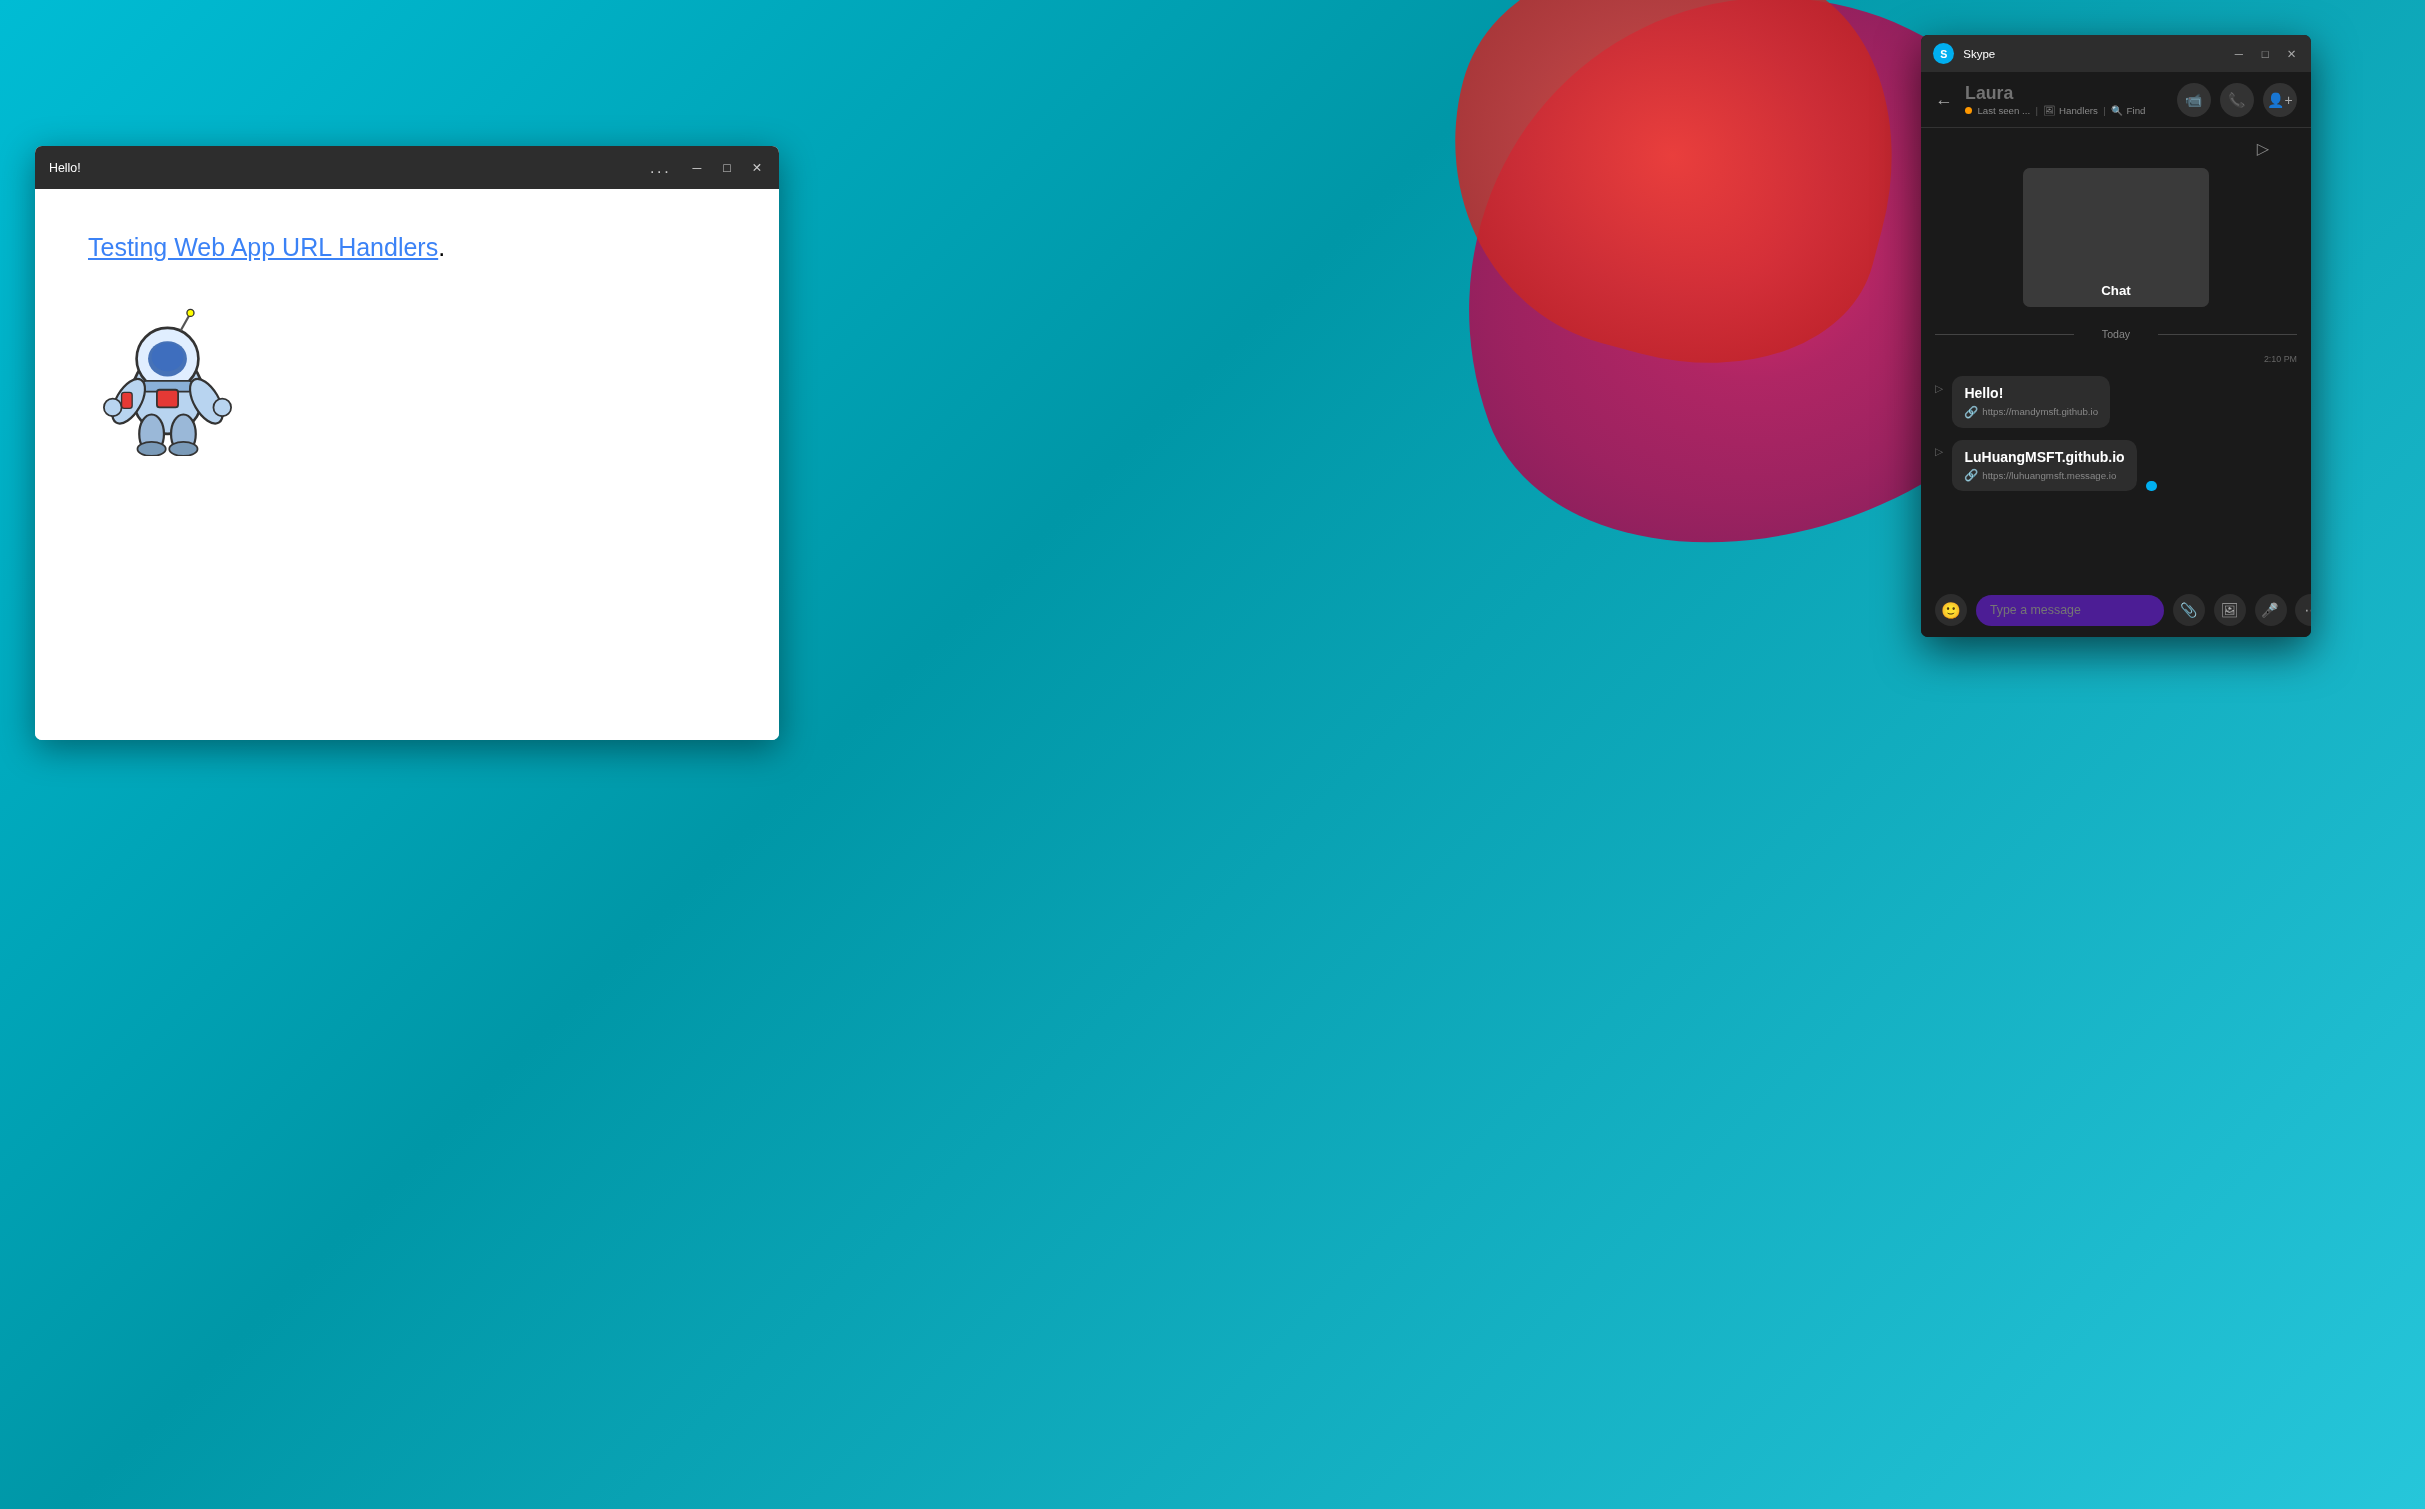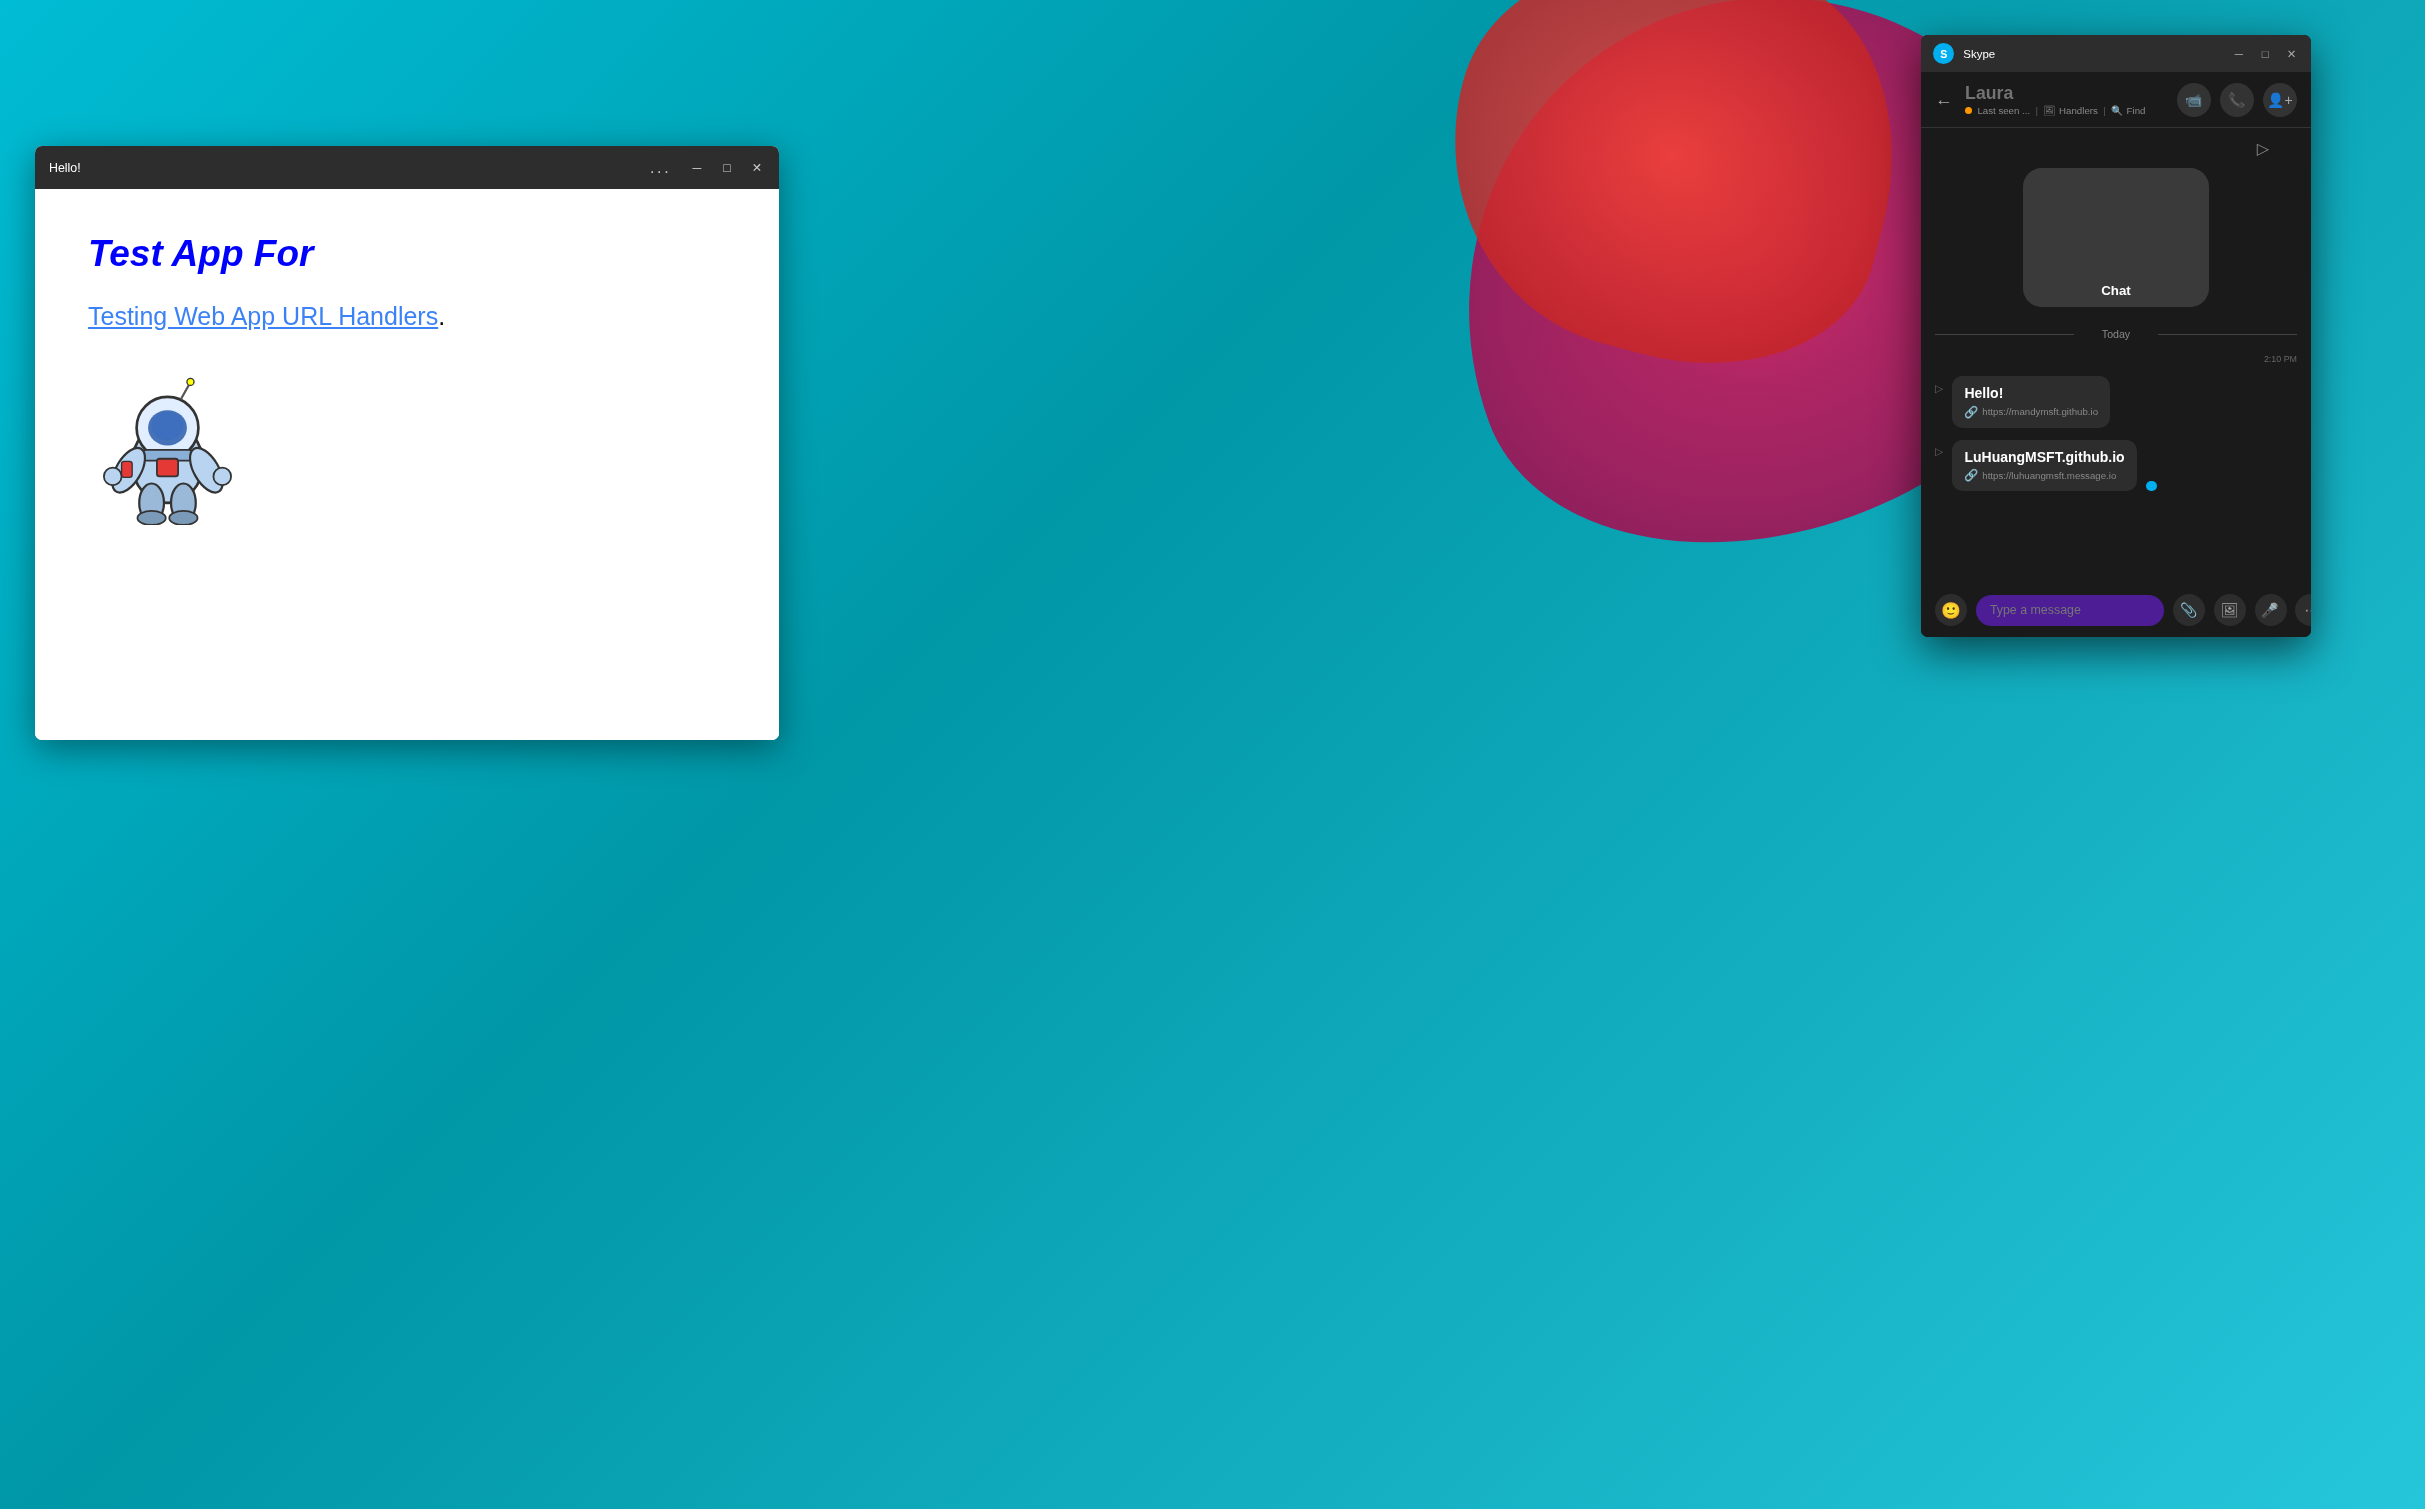--- a/index.html
+++ b/index.html
@@ -279,21 +279,21 @@
       display: flex;
       flex-direction: column;
       gap: 7px;
     }
 
     
     .share-card {
       align-self: center;
       width: 186px;
       background: #2a2a2a;
-      border-radius: 19px;
+      border-radius: 7px;
       overflow: hidden;
       margin-bottom: 7px;
     }
 
     .share-card-preview {
       width: 100%;
       height: 106px;
       background: #3a3a3a;
     }
 
@@ -453,21 +453,20 @@
   <div class="webapp-titlebar">
     <span class="webapp-title">Hello!</span>
     <span class="titlebar-dots">...</span>
     <div class="titlebar-controls">
       <div class="titlebar-btn">─</div>
       <div class="titlebar-btn">□</div>
       <div class="titlebar-btn">✕</div>
     </div>
   </div>
   <div class="webapp-content">
-    <div class="app-title">Test App For</div>
     <div>
       <span class="app-link">Testing Web App URL Handlers</span><span class="app-link-dot">.</span>
     </div>
     <div class="astronaut-container">
       
       <svg class="astronaut-svg" viewBox="0 0 180 180" xmlns="http://www.w3.org/2000/svg">
 
         <ellipse cx="90" cy="110" rx="40" ry="45" fill="#b8d4f0" stroke="#333" stroke-width="3"></ellipse>
 
         <circle cx="90" cy="70" r="35" fill="#e0eeff" stroke="#333" stroke-width="3"></circle>

